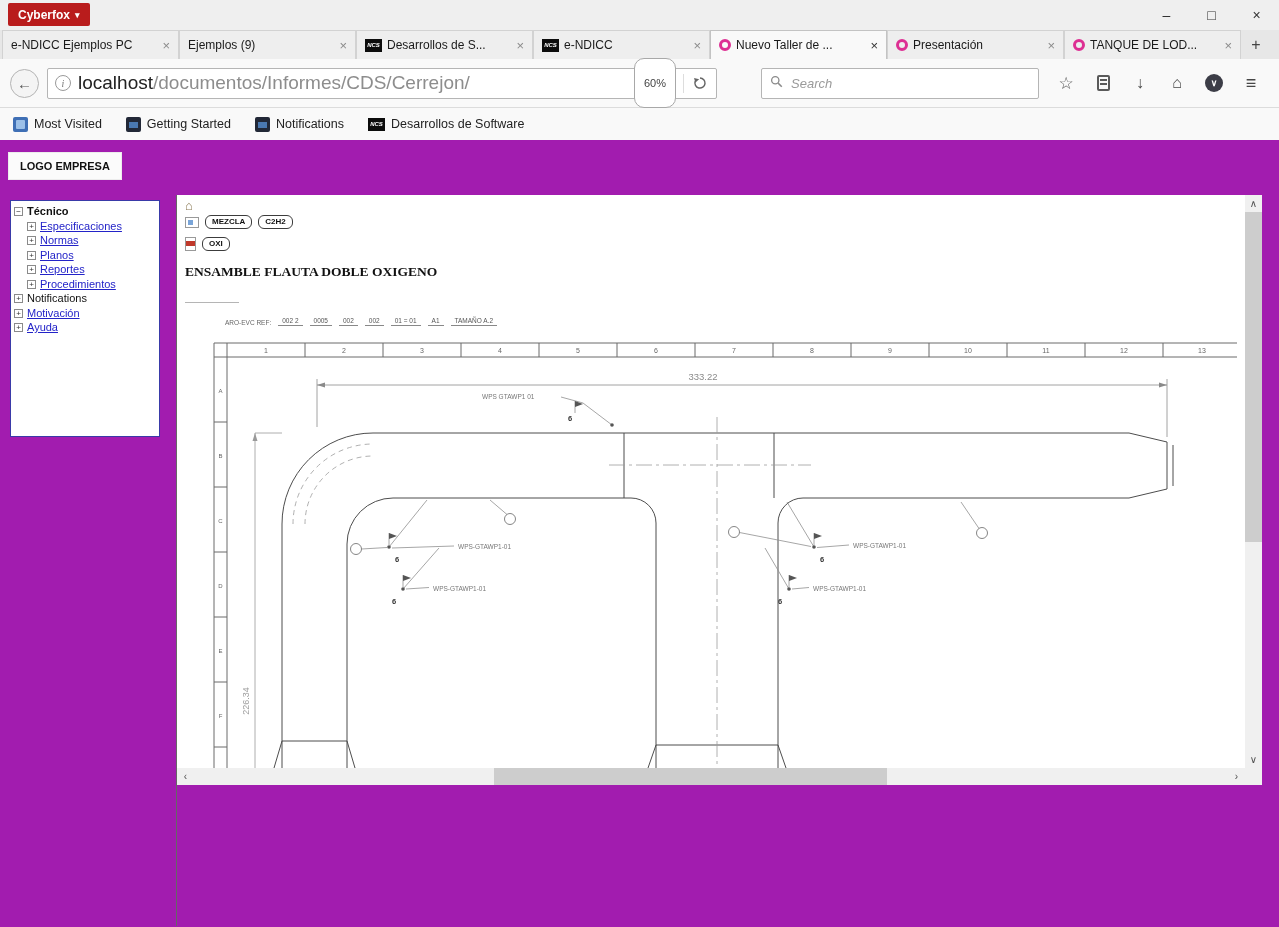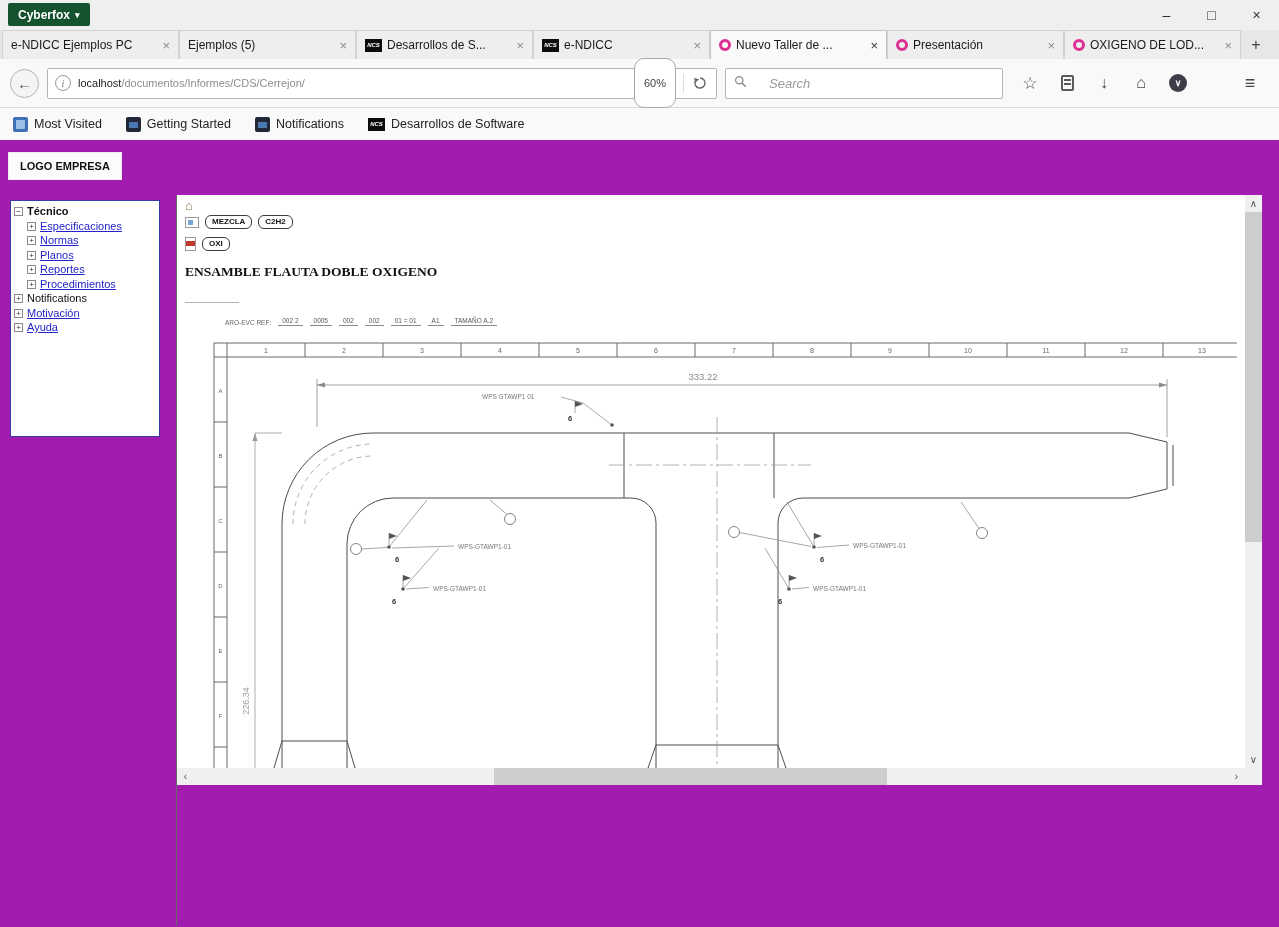--- a/index.html
+++ b/index.html
@@ -1,21 +1,21 @@
 <!DOCTYPE html>
 <html><head>
 <meta charset="utf-8">
 <style>
   * { box-sizing: border-box; }
   body { margin:0; background:#fff; font-family:"Liberation Sans", sans-serif; }
   .window { position:relative; width:1279px; height:927px; background:#fff; overflow:hidden; }
 
   
   .titlebar { position:absolute; left:0; top:0; width:100%; height:30px; background:#efefef; }
-  .app-btn { position:absolute; left:8px; top:3px; height:23px; background:#14532d; color:#fff;
+  .app-btn { position:absolute; left:8px; top:3px; height:23px; background:#b91c1c; color:#fff;
              border:none; border-radius:2px; font-size:12px; font-weight:bold; padding:0 10px;
              display:flex; align-items:center; gap:5px; font-family:"Liberation Sans",sans-serif; }
   .app-btn .caret { font-size:9px; }
   .win-controls { position:absolute; right:0; top:0; display:flex; }
   .win-btn { width:45px; height:29px; display:flex; align-items:center; justify-content:center;
              color:#333; font-size:14px; }
 
   
   .tabstrip { position:absolute; left:0; top:30px; width:100%; height:29px; background:#e7e7e7;
               display:flex; padding-left:2px; }
@@ -35,30 +35,30 @@
   
   .navbar { position:absolute; left:0; top:59px; width:100%; height:49px; background:#f9f9f9;
             border-bottom:1px solid #dcdcdc; display:flex; align-items:center; padding:0 10px; gap:8px; }
   .back-btn { flex:none; width:29px; height:29px; border:1px solid #b4b4b4; border-radius:50%;
               background:#f4f4f4; color:#555; font-size:15px; display:flex; align-items:center; justify-content:center; }
   .urlbar { flex:none; width:670px; height:31px; background:#fff; border:1px solid #b5b5b5; border-radius:2px;
             display:flex; align-items:center; padding:0 7px; gap:7px; }
   .info-icon { flex:none; width:16px; height:16px; border:1px solid #9a9a9a; border-radius:50%;
                color:#777; font-size:10px; font-family:"Liberation Serif",serif; font-style:italic;
                display:flex; align-items:center; justify-content:center; }
-  .url-text { font-size:11px; white-space:nowrap; overflow:hidden; }
+  .url-text { font-size:19px; white-space:nowrap; overflow:hidden; }
   .url-host { color:#222; }
   .url-path { color:#8d8d8d; }
   .urlbar .spacer { flex:1; }
   .zoom-pill { flex:none; border:1px solid #a8a8a8; border-radius:10px; color:#444; font-size:11px;
                padding:18px 9px; background:#fff; }
   .url-sep { flex:none; width:1px; height:19px; background:#ddd; }
   .reload-btn { flex:none; width:18px; height:18px; display:flex; align-items:center; justify-content:center; }
   .searchbar { flex:none; width:278px; height:31px; background:#fff; border:1px solid #b5b5b5; border-radius:2px;
-               display:flex; align-items:center; padding:0 8px; gap:20px; }
+               display:flex; align-items:center; padding:0 8px; gap:6px;margin-left:36px; }
   .searchbar input { border:none; outline:none; flex:1; font-size:13px; font-family:"Liberation Sans",sans-serif;
                      background:transparent; color:#333; }
   .searchbar input::placeholder { color:#9a9a9a; font-style:italic; }
   .nav-icons { display:flex; align-items:center; gap:15px; margin-left:8px; }
   .nav-icon { width:22px; height:22px; display:flex; align-items:center; justify-content:center;
               color:#555; }
   .star-glyph { font-size:17px; }
   .download-glyph { font-size:16px; font-weight:bold; color:#474747; }
   .home-glyph { font-size:16px; color:#474747; }
   .menu-glyph { font-size:18px; color:#474747; }
@@ -149,21 +149,21 @@
       <div class="win-btn">×</div>
     </div>
   </div>
 
   <div class="tabstrip">
     <div class="tab">
       <span class="tab-label">e-NDICC Ejemplos PC</span>
       <span class="tab-close">×</span>
     </div>
     <div class="tab">
-      <span class="tab-label">Ejemplos (5)</span>
+      <span class="tab-label">Ejemplos (9)</span>
       <span class="tab-close">×</span>
     </div>
     <div class="tab">
       <span class="favicon-ncs">NCS</span>
       <span class="tab-label">Desarrollos de S...</span>
       <span class="tab-close">×</span>
     </div>
     <div class="tab">
       <span class="favicon-ncs">NCS</span>
       <span class="tab-label">e-NDICC</span>
@@ -174,21 +174,21 @@
       <span class="tab-label">Nuevo Taller de ...</span>
       <span class="tab-close">×</span>
     </div>
     <div class="tab">
       <span class="favicon-ring"></span>
       <span class="tab-label">Presentación</span>
       <span class="tab-close">×</span>
     </div>
     <div class="tab">
       <span class="favicon-ring"></span>
-      <span class="tab-label">OXIGENO DE LOD...</span>
+      <span class="tab-label">TANQUE DE LOD...</span>
       <span class="tab-close">×</span>
     </div>
     <div class="newtab-btn">+</div>
   </div>
 
   <div class="navbar">
     <div class="back-btn">←</div>
     <div class="urlbar">
       <span class="info-icon">i</span>
       <span class="url-text"><span class="url-host">localhost</span><span class="url-path">/documentos/Informes/CDS/Cerrejon/</span></span>

